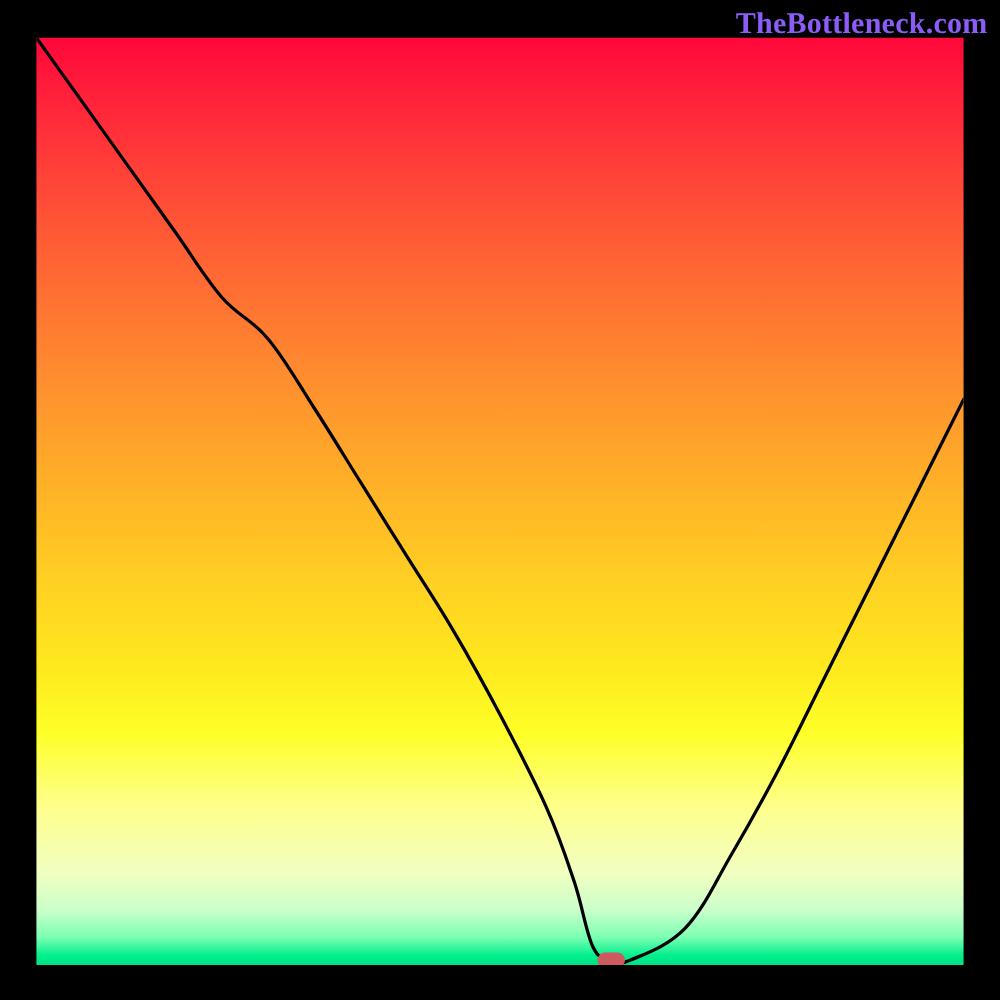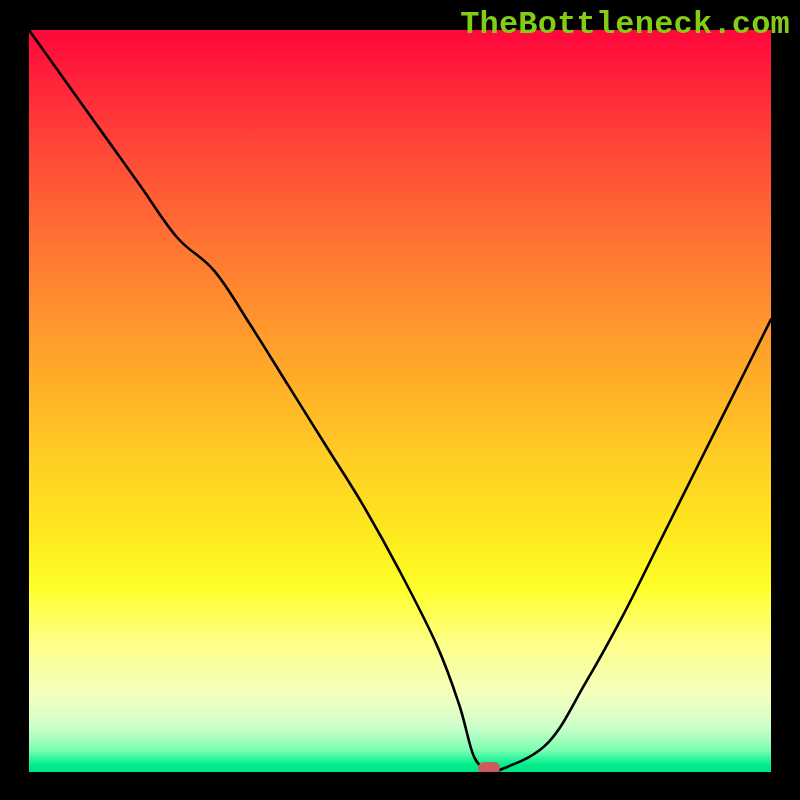--- a/index.html
+++ b/index.html
@@ -7,24 +7,24 @@
   .frame {
     position: relative;
     width: 800px;
     height: 800px;
     background: #000;
   }
   .watermark {
     position: absolute;
     top: 6px;
     right: 10px;
-    font-family: Liberation Mono, monospace;
-    font-size: 32px;
+    font-family: Liberation Serif, serif;
+    font-size: 24px;
     font-weight: 600;
-    color: #84cc16;
+    color: #8b5cf6;
     letter-spacing: 0.2px;
     z-index: 5;
   }
   .plot {
     position: absolute;
     left: 29px;
     top: 30px;
     width: 742px;
     height: 742px;
     overflow: hidden;

